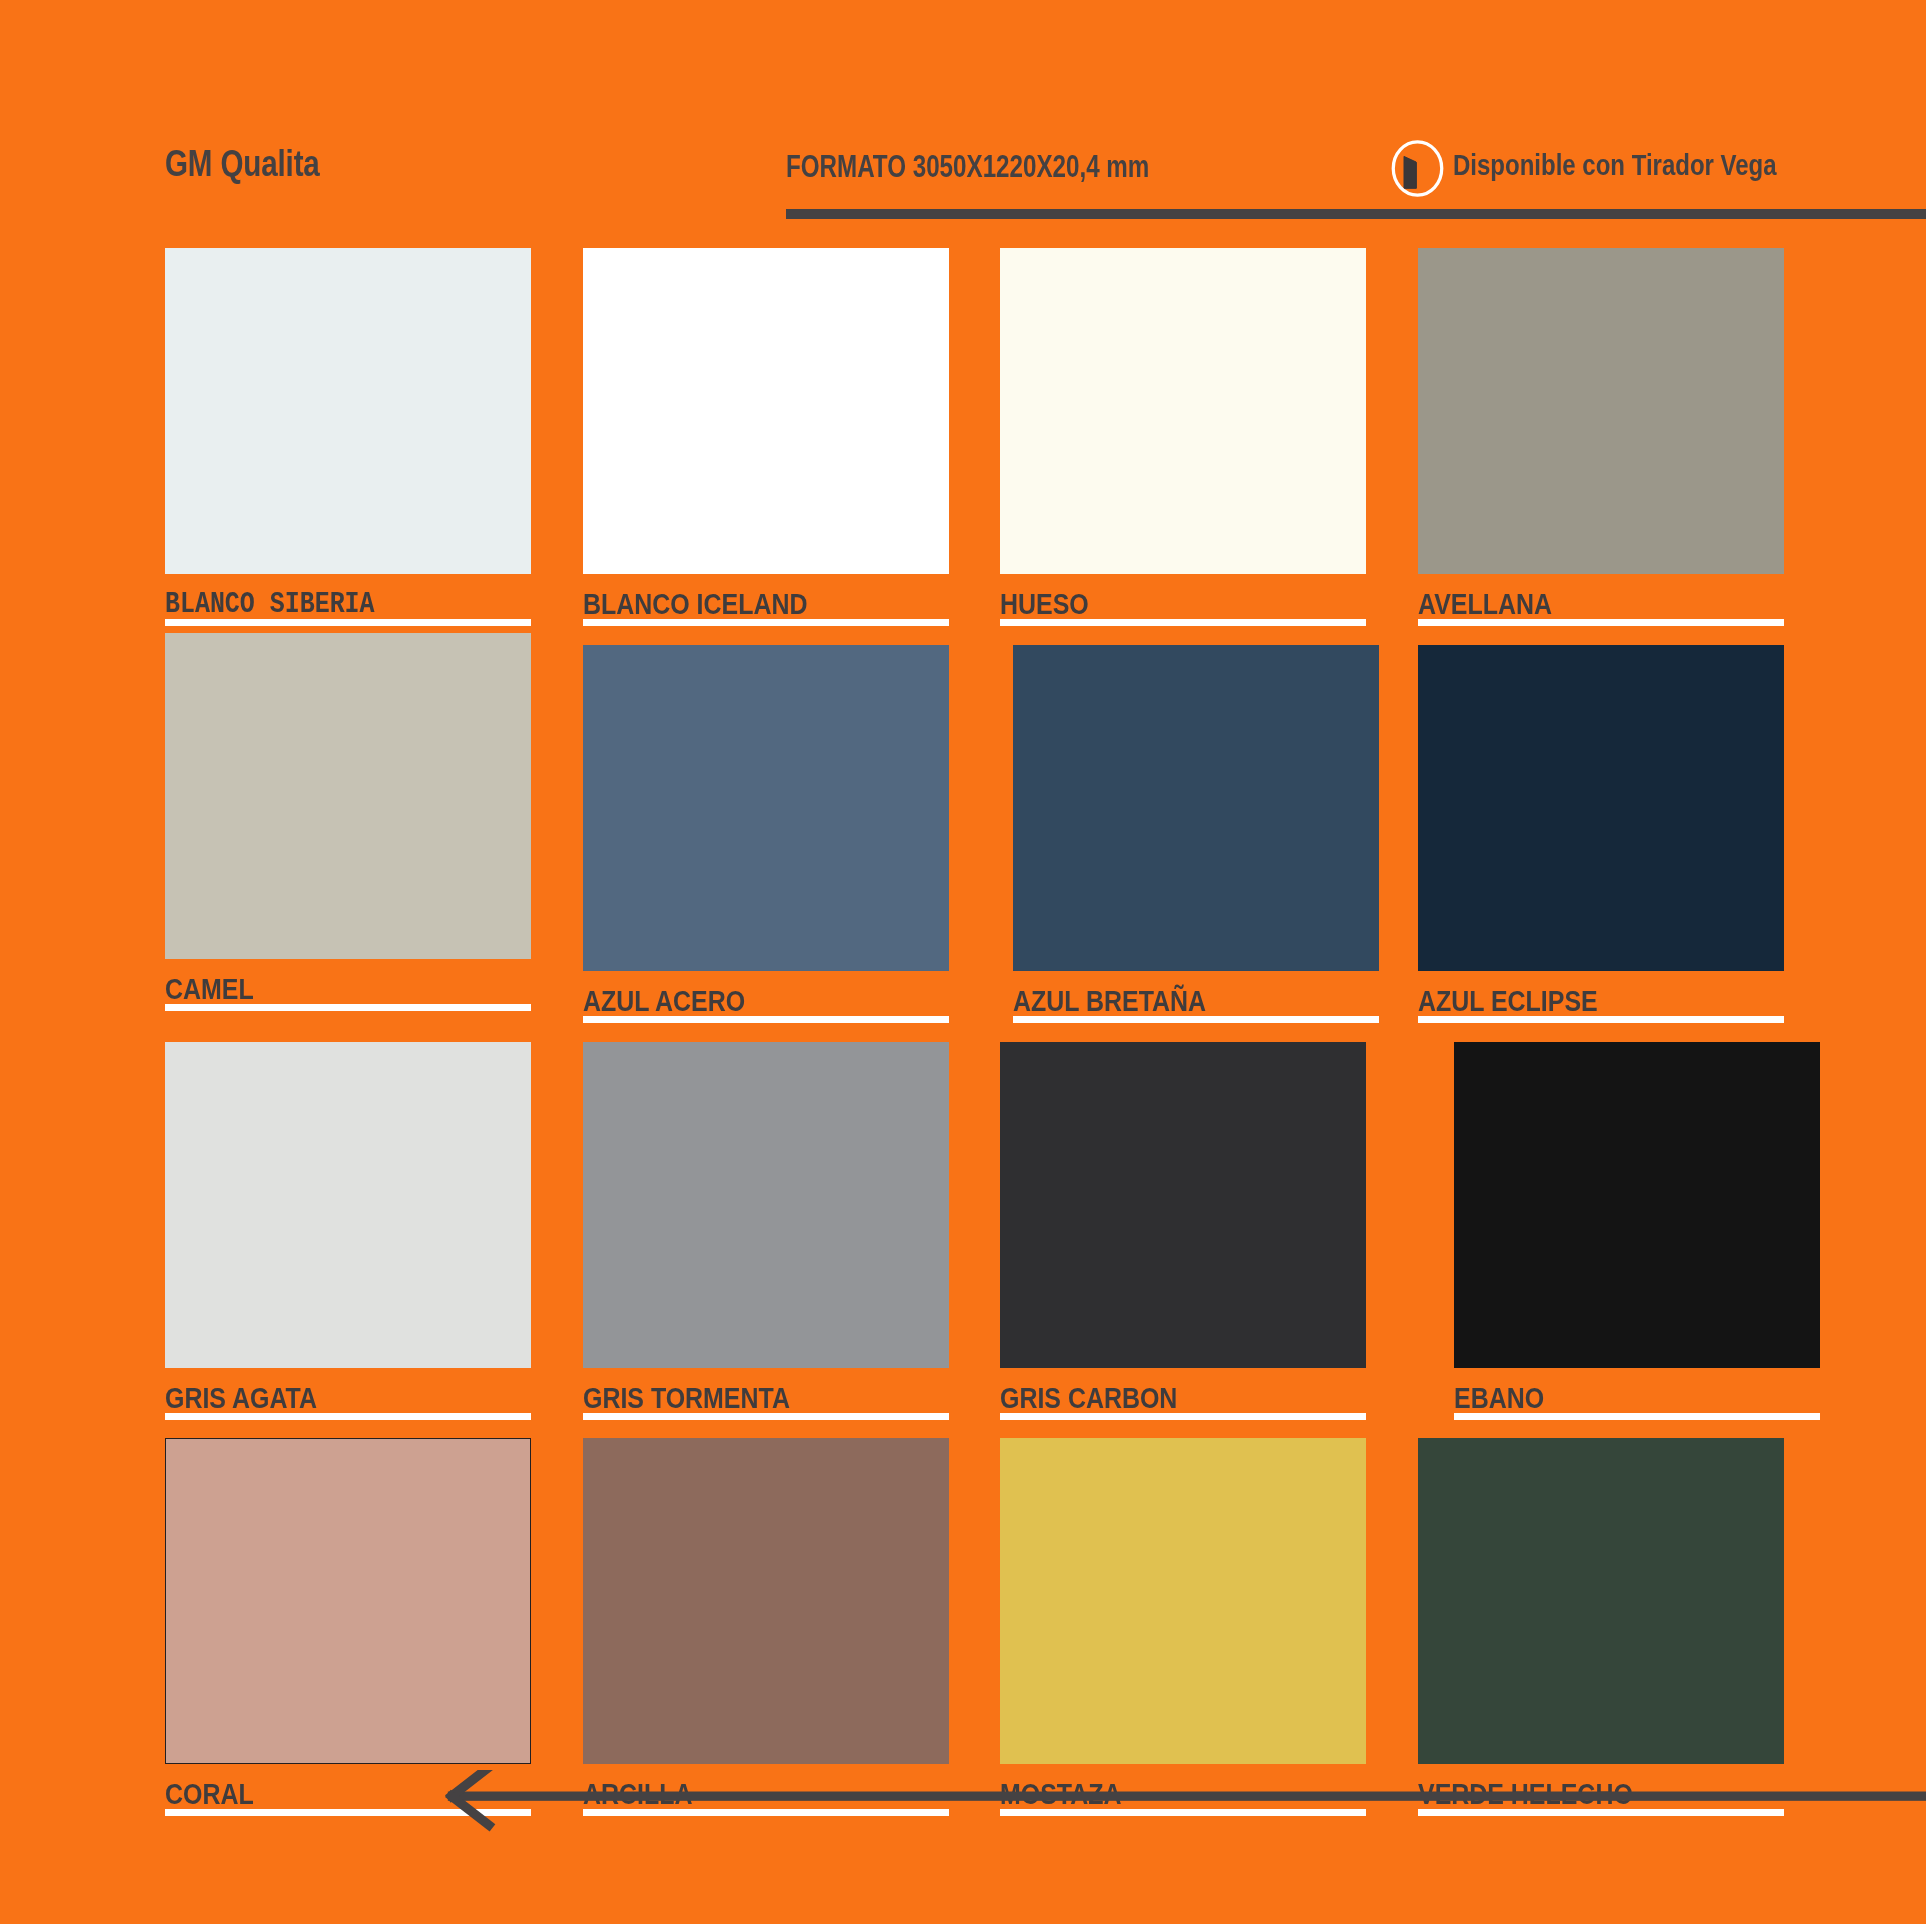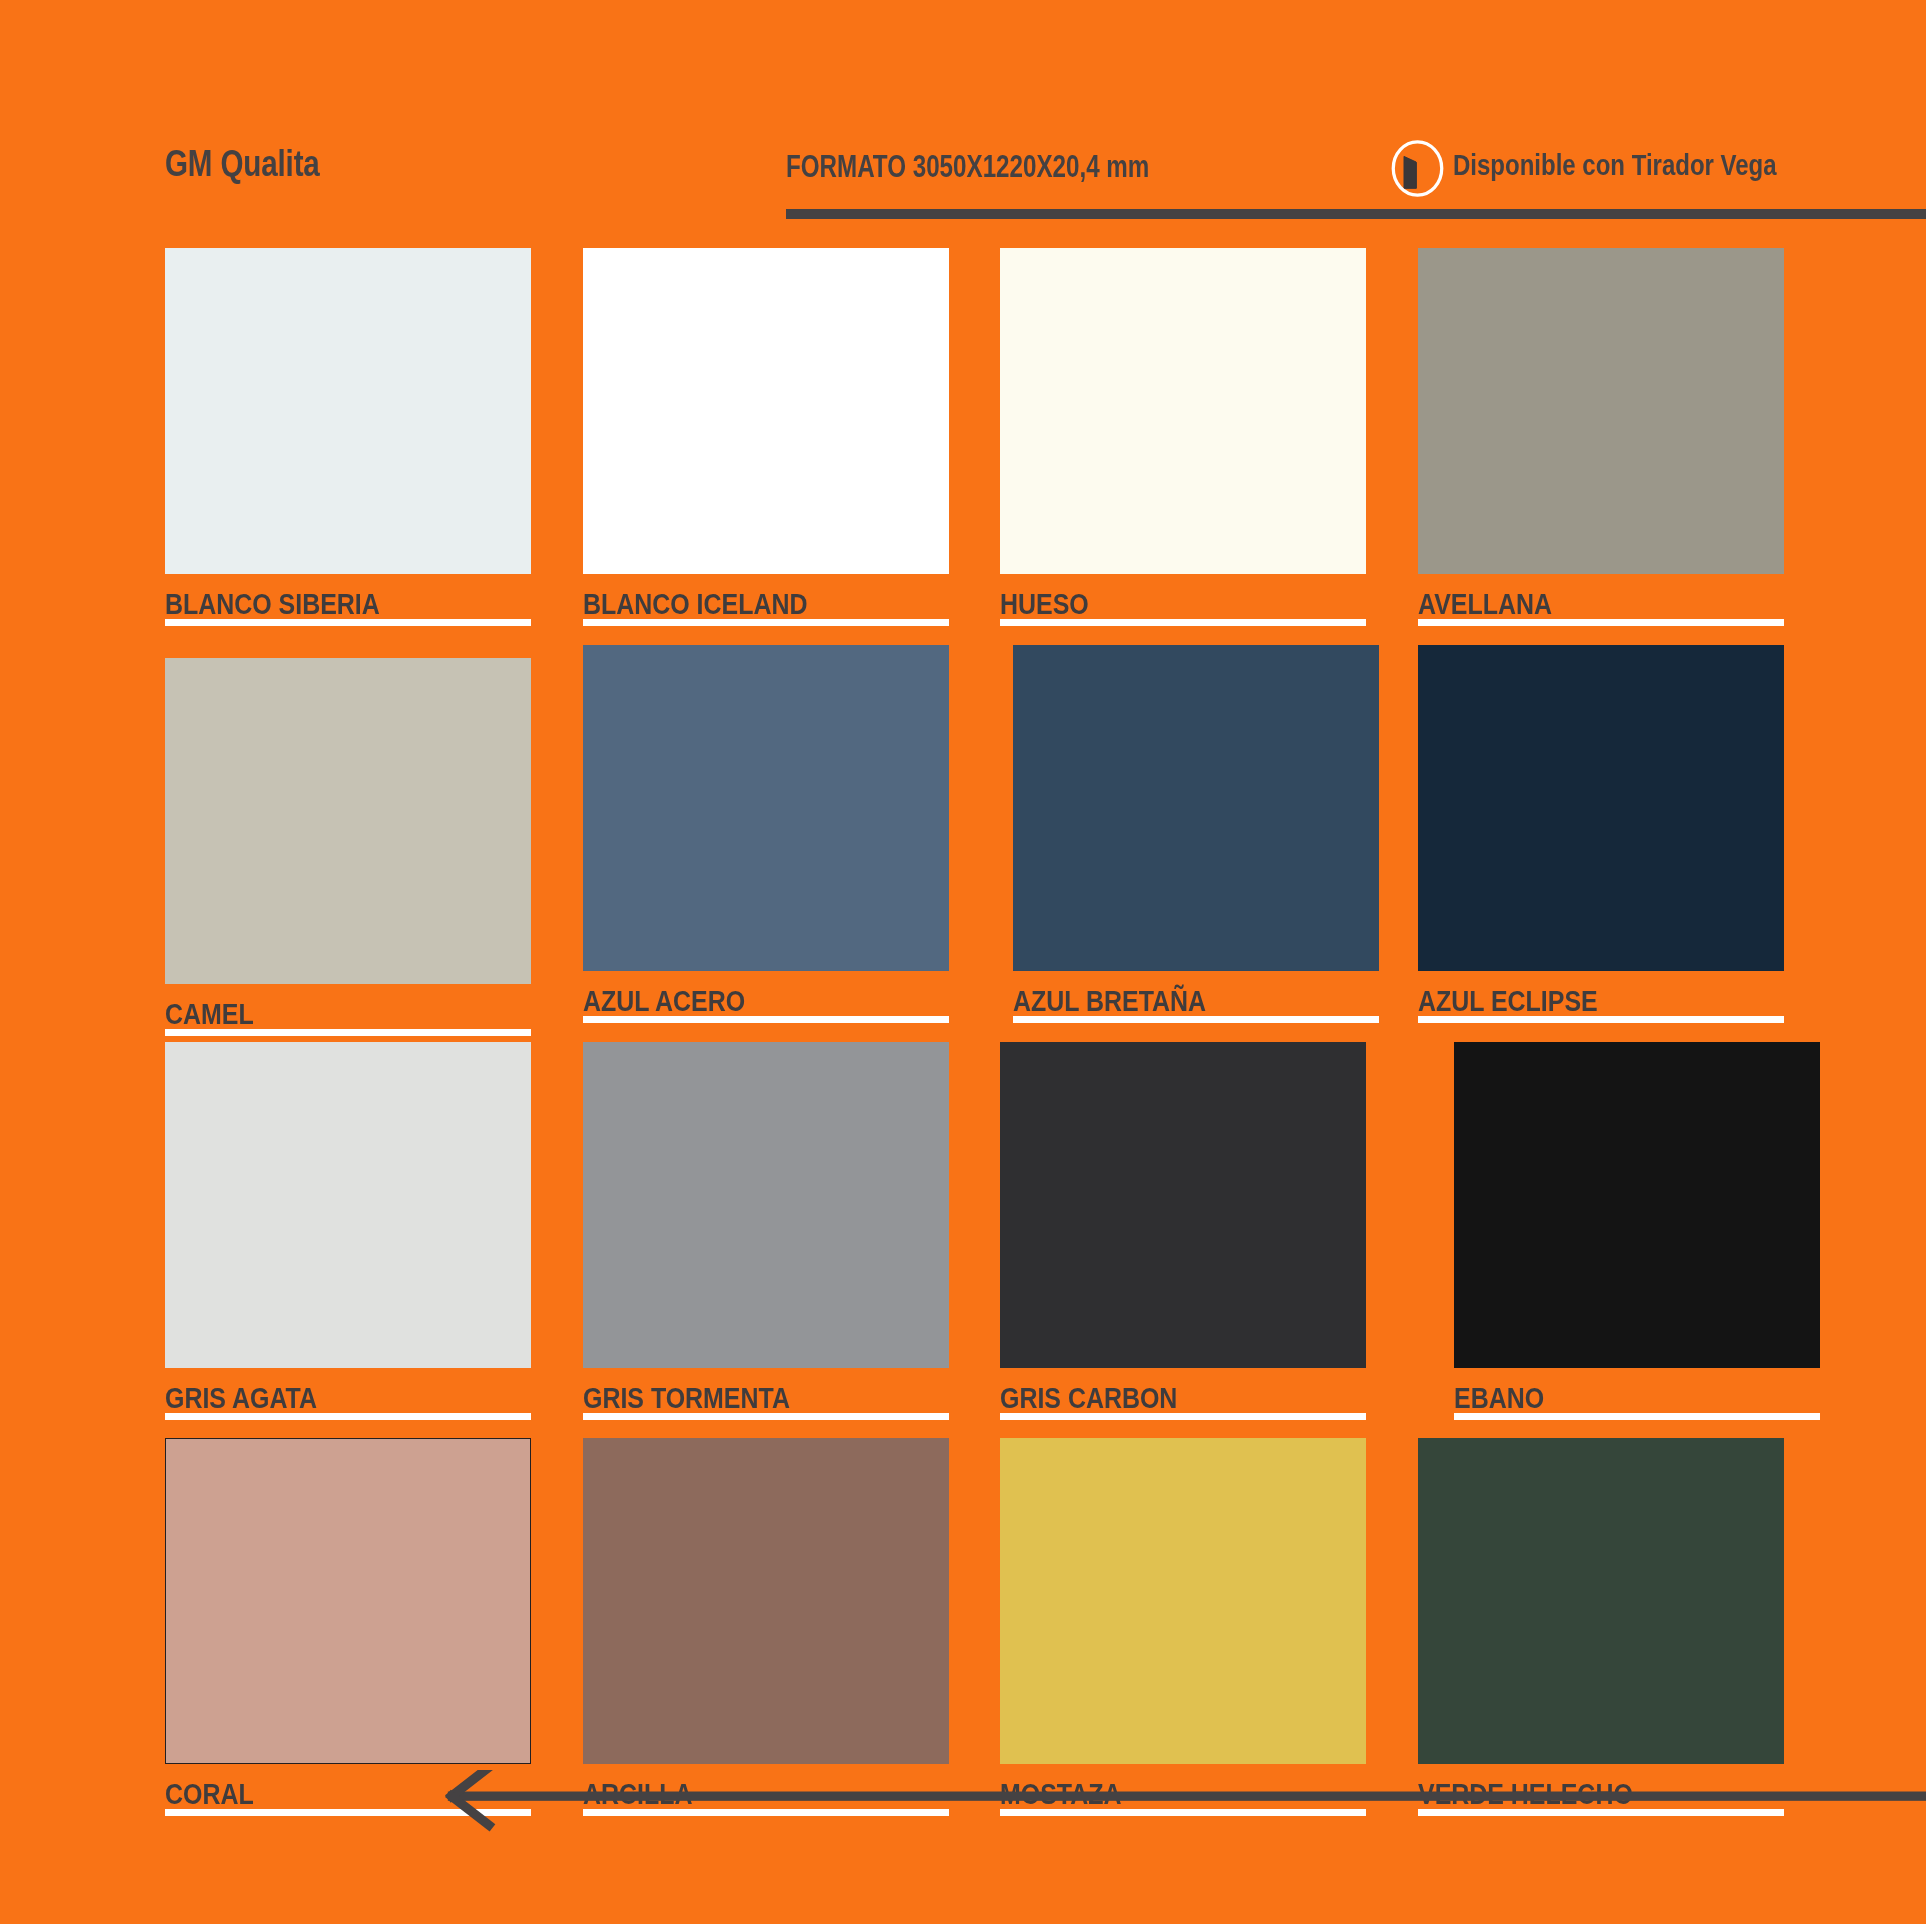--- a/index.html
+++ b/index.html
@@ -161,21 +161,21 @@
         <path d="M 31 36 L 57 48 L 57 104 L 31 104 Z" fill="#3a3739"></path>
         <path d="M 31 36 L 57 48 L 57 104 L 31 104 Z" fill="#3a3739"></path>
         <path d="M 30 35 L 56 47 L 56 103 L 30 103 Z" fill="#3a3739" stroke="#3a3739" stroke-width="2"></path>
       </svg>
     </div>
 
     <div id="handle-text">Disponible con Tirador Vega</div>
   </div>
 
   <div id="grid">
-      <div class="swatch-cell" style="left: 0px; top: 0px;">
+      <div class="swatch-cell" style="left: 0px; top: 0px; font-family: Liberation Mono, monospace;">
         <div class="swatch-chip" style="background: rgb(233, 239, 240);"></div>
         <div class="swatch-label">
           <span class="name">BLANCO SIBERIA</span>
           <span class="rule"></span>
         </div>
       </div>
       <div class="swatch-cell" style="left: 418px; top: 0px;">
         <div class="swatch-chip" style="background: rgb(255, 255, 255);"></div>
         <div class="swatch-label">
           <span class="name">BLANCO ICELAND</span>
@@ -189,21 +189,21 @@
           <span class="rule"></span>
         </div>
       </div>
       <div class="swatch-cell" style="left: 1253px; top: 0px; text-align: right;">
         <div class="swatch-chip" style="background: rgb(155, 151, 138);"></div>
         <div class="swatch-label">
           <span class="name">AVELLANA</span>
           <span class="rule"></span>
         </div>
       </div>
-      <div class="swatch-cell" style="left: 0px; top: 410px; text-decoration: underline;">
+      <div class="swatch-cell" style="left: 0px; top: 385px; text-decoration: underline;">
         <div class="swatch-chip" style="background: rgb(198, 194, 180);"></div>
         <div class="swatch-label">
           <span class="name">CAMEL</span>
           <span class="rule"></span>
         </div>
       </div>
       <div class="swatch-cell" style="left: 418px; top: 397px;">
         <div class="swatch-chip" style="background: rgb(82, 104, 128);"></div>
         <div class="swatch-label">
           <span class="name">AZUL ACERO</span>

